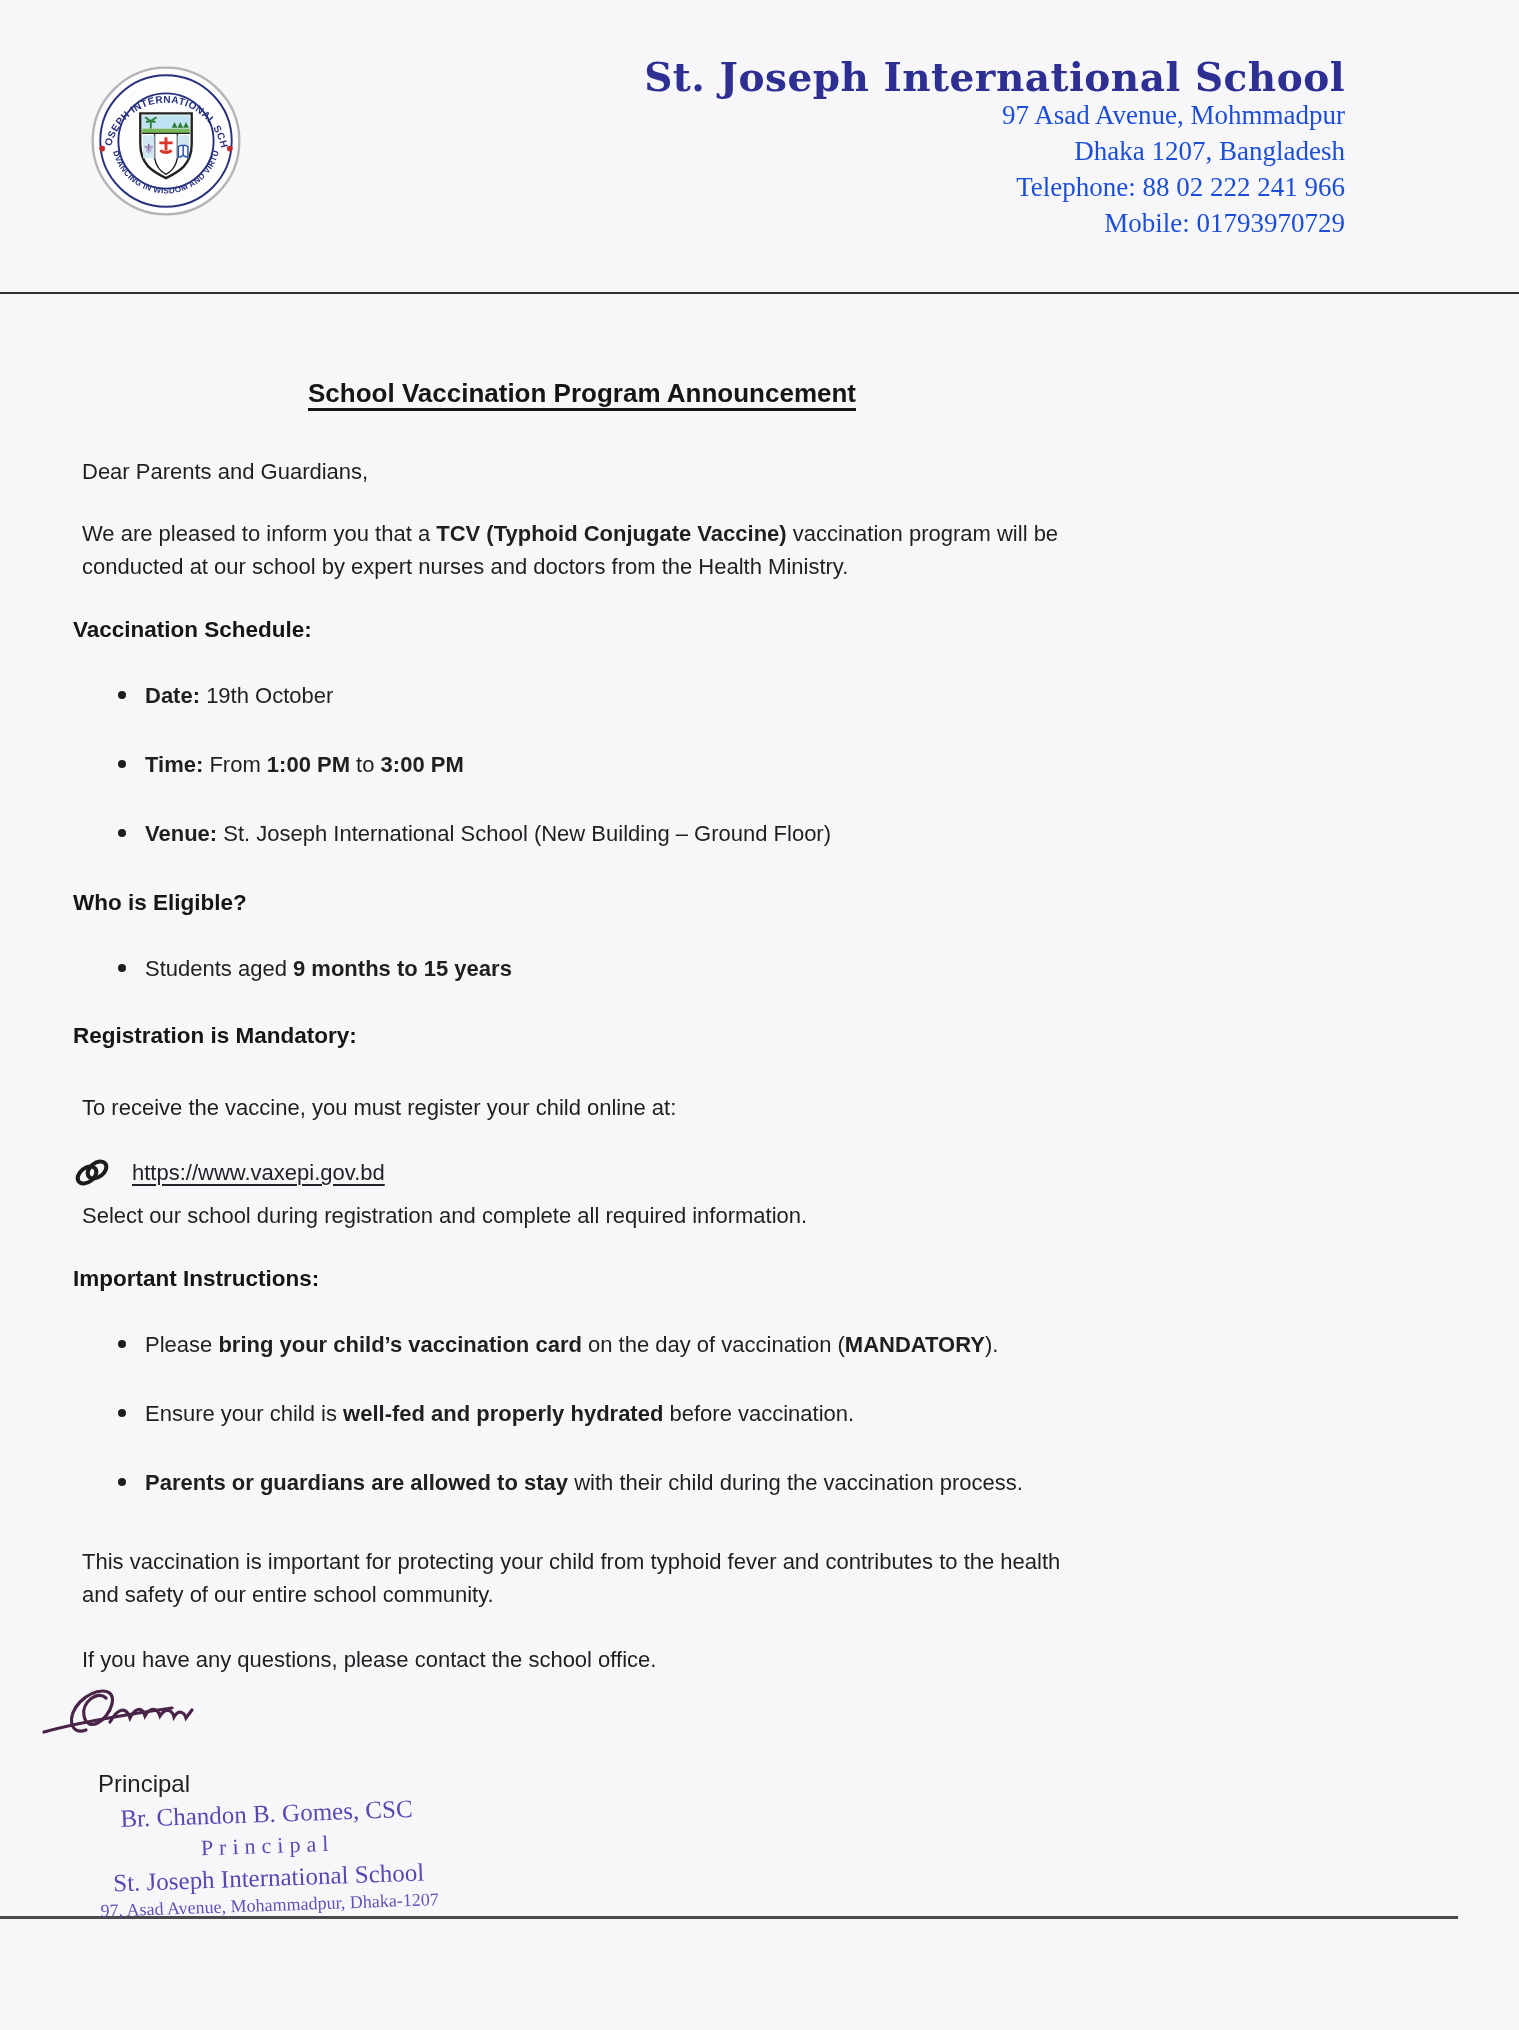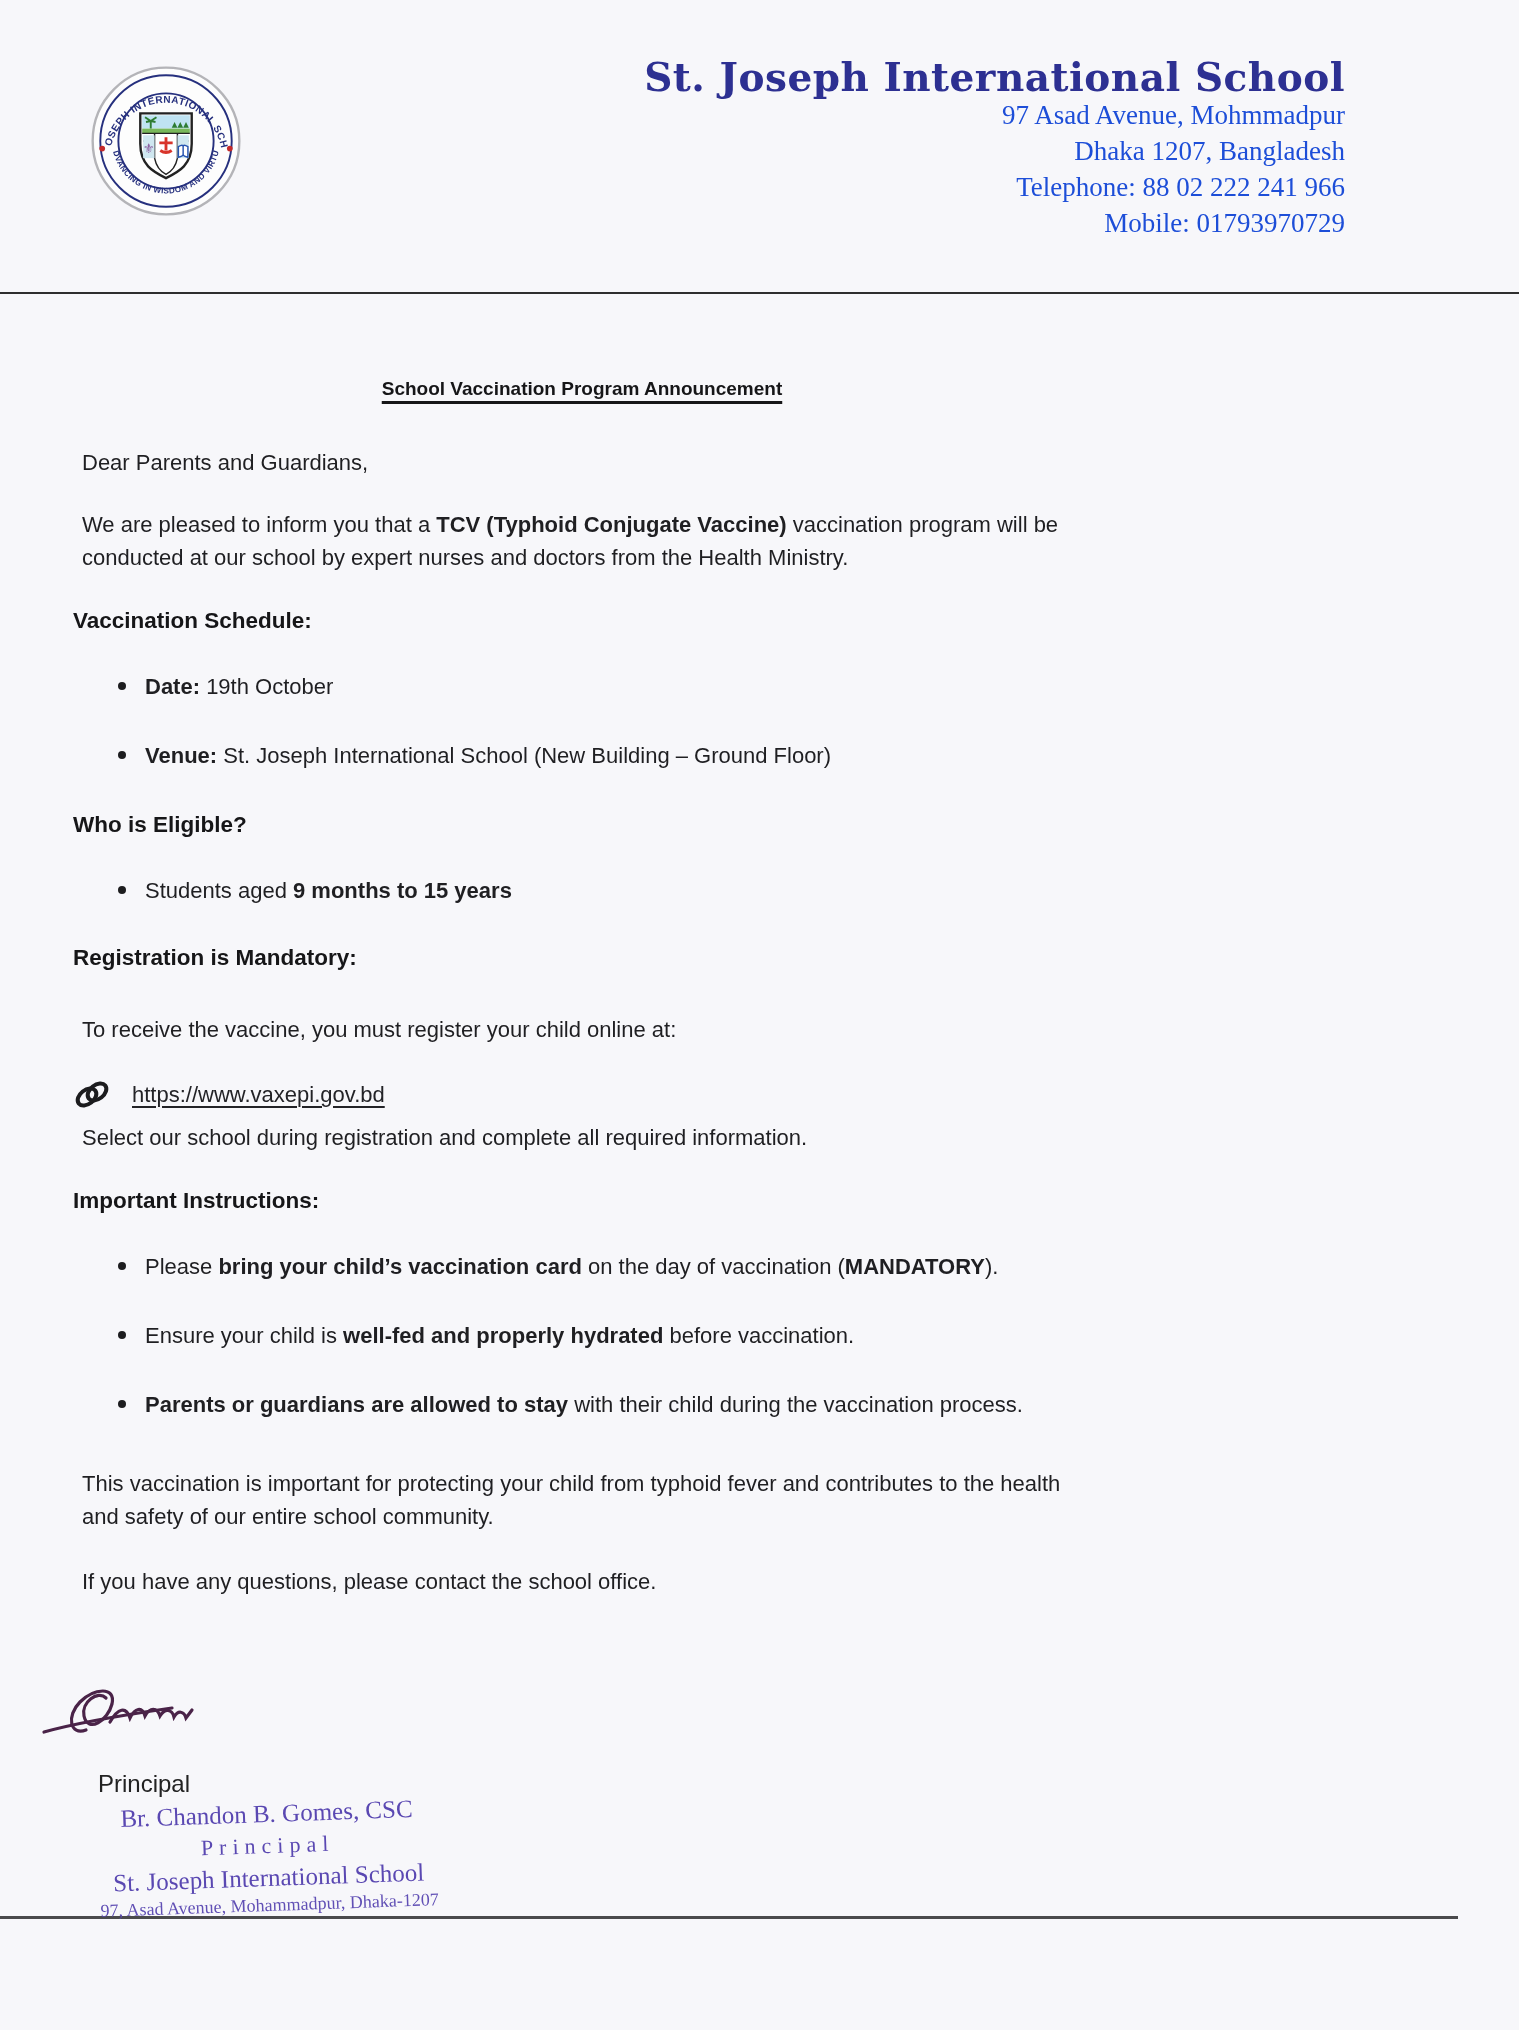--- a/index.html
+++ b/index.html
@@ -15,21 +15,21 @@
   .school-name{
     font-family:"DejaVu Serif","Liberation Serif",serif;font-weight:bold;
     font-size:39px;color:#2d3092;letter-spacing:0.5px;line-height:1.05;
   }
   .addr{font-family:"Liberation Serif",serif;font-size:27px;color:#1d4ed8;line-height:1.33;}
   .top-rule{position:absolute;top:292px;left:0;width:100%;border-top:2px solid #2e2e2e;height:0;}
 
   
   .main{position:absolute;top:292px;left:73px;width:1018px;}
   .title{
-    margin:86px 0 0 0;text-align:center;font-size:19px;font-weight:bold;color:#161618;
+    margin:86px 0 0 0;text-align:center;font-size:26px;font-weight:bold;color:#161618;
     text-decoration:underline;text-decoration-thickness:2.5px;text-underline-offset:6px;
   }
   p{margin:9px;font-size:22px;line-height:1.5;}
   .b{font-weight:bold;}
   .salutation{margin-top:46px;}
   .intro{margin-top:29px;}
   .h2{margin-top:34px;font-size:22.5px;font-weight:bold;color:#161618;}
   ul{list-style:none;margin:0;padding:0;}
   li{position:relative;padding-left:72px;font-size:22px;line-height:1.5;margin-top:36px;}
   li::before{
@@ -124,20 +124,21 @@
 
     <div class="title">School Vaccination Program Announcement</div>
 
     <p class="salutation">Dear Parents and Guardians,</p>
 
     <p class="intro"><span>We are pleased to inform you that a </span><span class="b">TCV (Typhoid Conjugate Vaccine)</span><span> vaccination program will be conducted at our school by expert nurses and doctors from the Health Ministry.</span></p>
 
     <div class="h2">Vaccination Schedule:</div>
     <ul>
       <li><span class="b">Date:</span><span> 19th October</span></li>
+      <li><span class="b">Time:</span><span> From </span><span class="b">1:00 PM</span><span> to </span><span class="b">3:00 PM</span></li>
       <li><span class="b">Venue:</span><span> St. Joseph International School (New Building – Ground Floor)</span></li>
     </ul>
 
     <div class="h2" style="margin-top:40px;">Who is Eligible?</div>
     <ul>
       <li><span>Students aged </span><span class="b">9 months to 15 years</span></li>
     </ul>
 
     <div class="h2" style="margin-top:38px;">Registration is Mandatory:</div>
     <p class="registration-intro">To receive the vaccine, you must register your child online at:</p>

